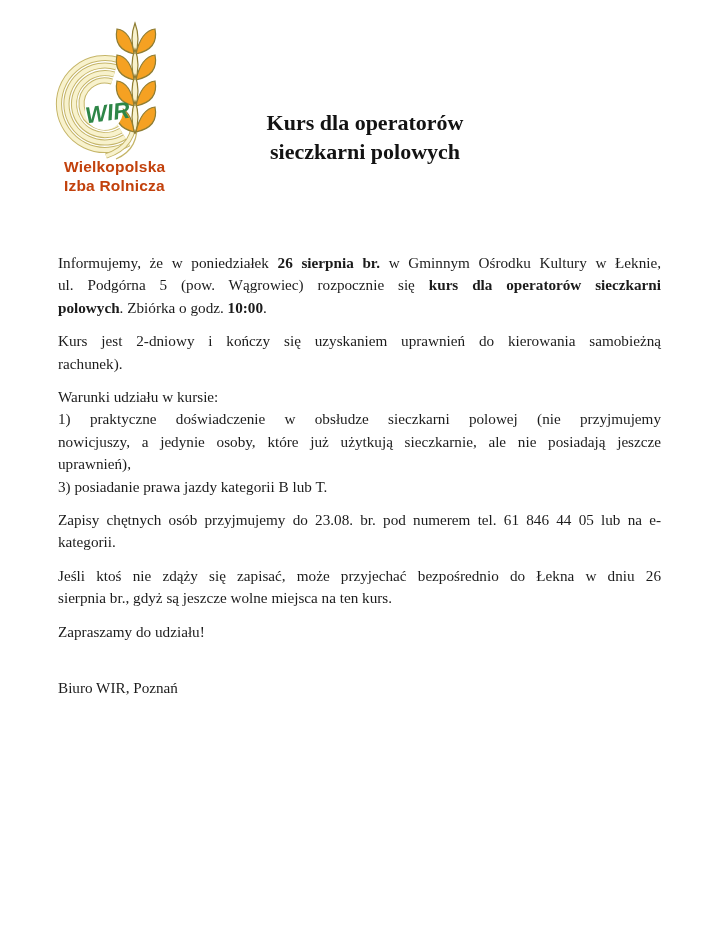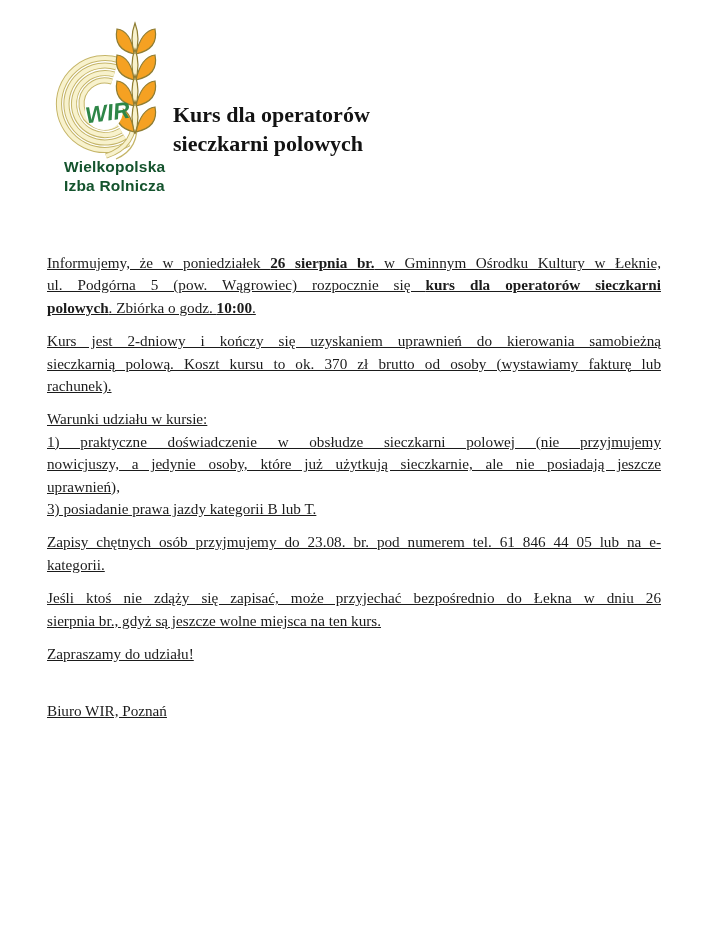--- a/index.html
+++ b/index.html
@@ -20,35 +20,35 @@
     font-family: "Liberation Sans", sans-serif;
     font-weight: bold;
     font-size: 15.5px;
     line-height: 19px;
     color: #2e7d44;
     letter-spacing: 0.2px;
     white-space: nowrap;
   }
   
   .title {
-    position: absolute; left: 169px; top: 96px; width: 368px; margin: 4px;
-    text-align: left;
+    position: absolute; left: 169px; top: 96px; width: 368px; margin: 12px;
+    text-align: center;
     font-family: "Liberation Serif", serif;
     font-weight: bold;
     font-size: 22px;
     line-height: 29px;
     color: #131313;
   }
   
   .docbody {
     position: absolute; left: 47px; top: 252px; width: 614px;
     font-size: 15.2px;
     line-height: 22.4px;
   }
-  .para { margin: 0 0 11px 0; text-decoration: underline; }
+  .para { margin: 0 0 11px 11px; }
   .para.space-large { margin-bottom: 34px; }
   .pline { text-align: justify; text-align-last: justify; min-height: 22.4px; }
   .pline.noj { text-align: left; text-align-last: left; white-space: nowrap; }
   .pline b { font-weight: bold; }
 </style>
 </head>
 <body>
 
 <div class="page">
 
@@ -83,40 +83,39 @@
         <path d="M96,62 Q119,57 115,37 Q101,39 96,62" fill="#f5a122"></path>
         <path d="M94,88 Q73,83 77,63 Q91,65 94,88" fill="#f5a122"></path>
         <path d="M96,88 Q119,83 115,63 Q101,65 96,88" fill="#f5a122"></path>
         <path d="M94,114 Q73,109 77,89 Q91,91 94,114" fill="#f5a122"></path>
         <path d="M96,114 Q119,109 115,89 Q101,91 96,114" fill="#f5a122"></path>
       </g>
 
       <circle cx="64" cy="93" r="19" fill="#ffffff"></circle>
       <text x="45" y="103" font-family="Liberation Sans, sans-serif" font-size="23" font-weight="bold" font-style="italic" fill="#2e8648" transform="rotate(-8 64 94)">WIR</text>
     </svg>
-    <div class="logo-caption" style="color: #14532d;">
+    <div class="logo-caption" style="color: #c2410c;">
       <div>Wielkopolska</div>
       <div>Izba Rolnicza</div>
     </div>
   </div>
 
   <h1 class="title">
     <span>Kurs dla operatorów</span><br>
     <span>sieczkarni polowych</span>
   </h1>
 
   <main class="docbody" id="doc-body">
       <div class="para">
         <div class="pline">Informujemy, że w poniedziałek <b>26 sierpnia br.</b> w Gminnym Ośrodku Kultury w Łeknie,</div>
         <div class="pline">ul. Podgórna 5 (pow. Wągrowiec) rozpocznie się <b>kurs dla operatorów sieczkarni</b></div>
         <div class="pline noj"><b>polowych</b>. Zbiórka o godz. <b>10:00</b>.</div>
       </div>
       <div class="para">
         <div class="pline">Kurs jest 2-dniowy i kończy się uzyskaniem uprawnień do kierowania samobieżną</div>
-        <div class="pline">sieczkarnią polową. Koszt kursu to ok. 370 zł brutto od osoby (wystawiamy fakturę lub</div>
         <div class="pline noj">rachunek).</div>
       </div>
       <div class="para">
         <div class="pline noj">Warunki udziału w kursie:</div>
         <div class="pline">1) praktyczne doświadczenie w obsłudze sieczkarni polowej (nie przyjmujemy</div>
         <div class="pline">nowicjuszy, a jedynie osoby, które już użytkują sieczkarnie, ale nie posiadają jeszcze</div>
         <div class="pline noj">uprawnień),</div>
         <div class="pline noj">3) posiadanie prawa jazdy kategorii B lub T.</div>
       </div>
       <div class="para">

